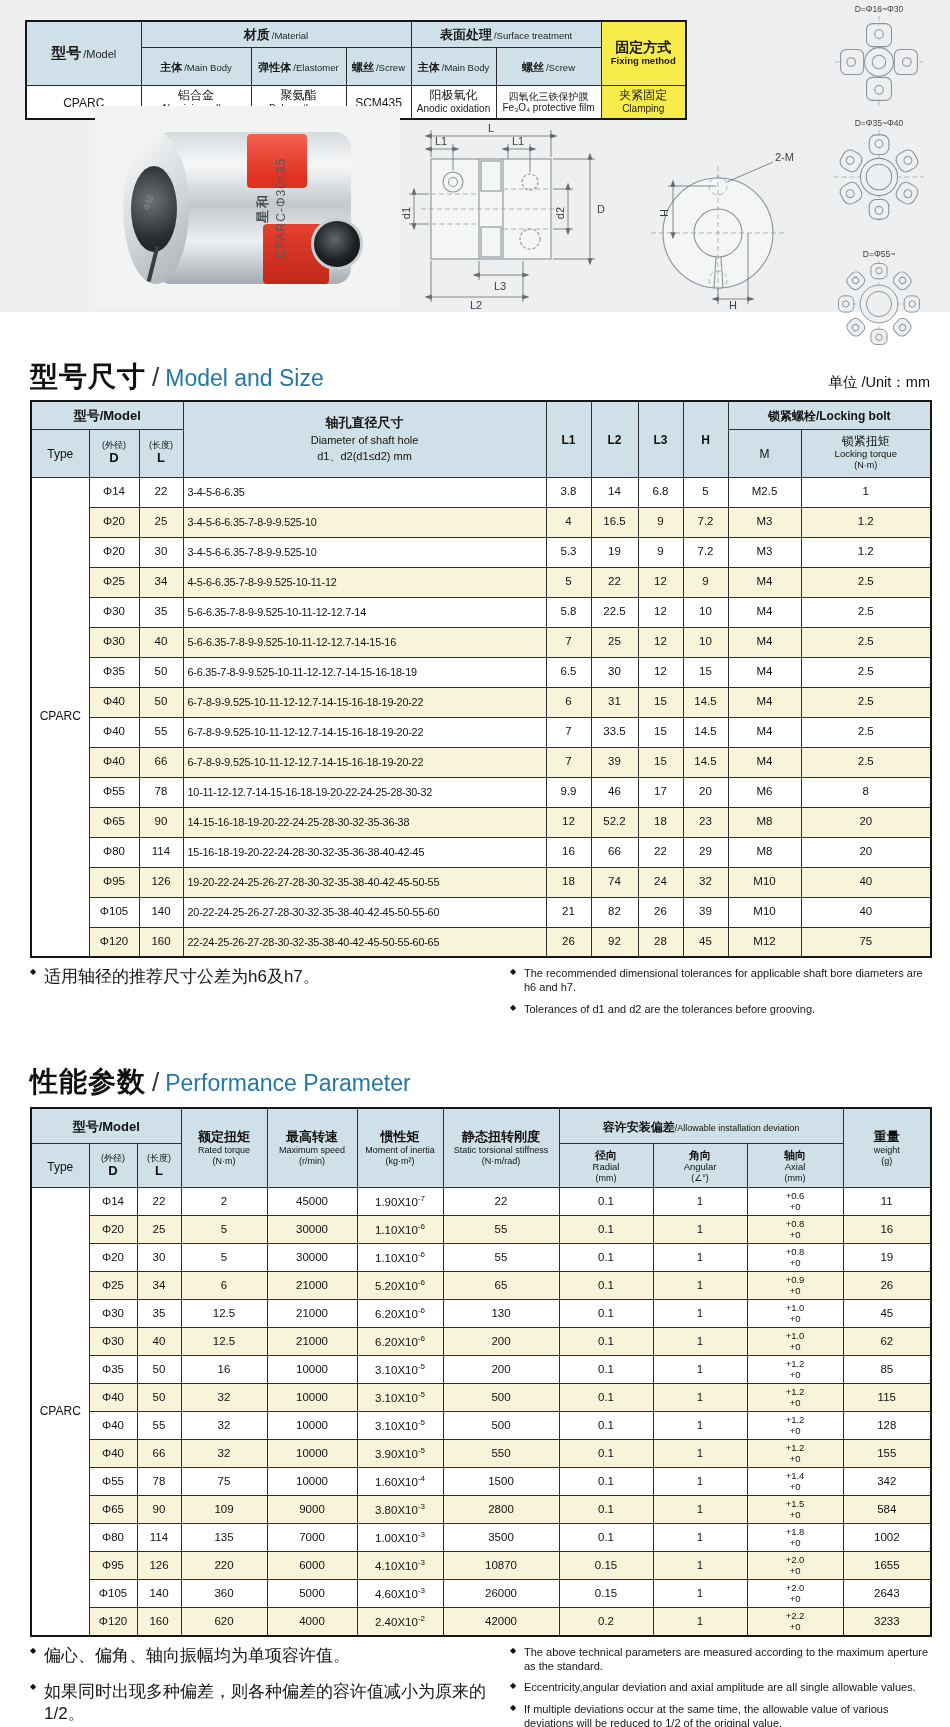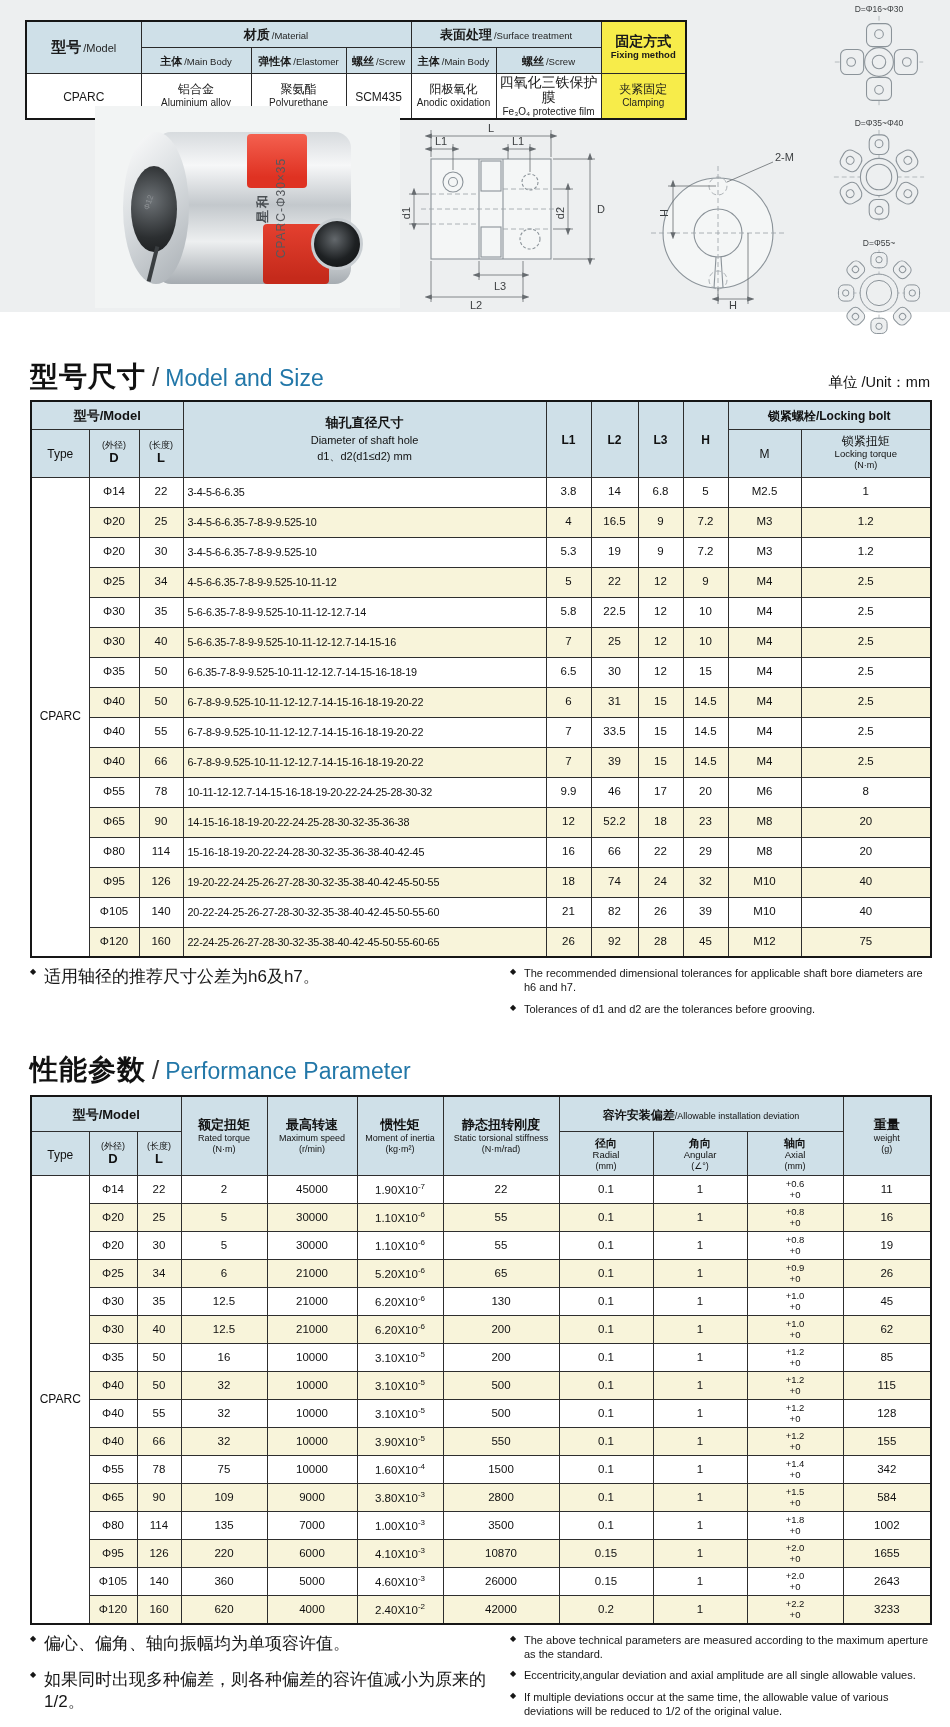--- a/index.html
+++ b/index.html
@@ -17,21 +17,21 @@
   .spec{position:absolute;top:20px;left:25px;width:660px;background:#fff;border:2px solid #161616}
   .spec th,.spec td{border:1px solid #2a2a2a;text-align:center;line-height:1.12;padding:1px 2px}
   .hd{background:#cfe0e8}
   .yl{background:#f7ec4a}
   .cnb{font-size:13px;font-weight:bold}
   .ens{font-size:9.5px;font-weight:normal;color:#1f1f1f;margin-left:2px}
   .cn2{font-size:12px}
   .en2{font-size:10px;color:#222}
   .fix-cn{font-size:14px;font-weight:bold}
   .fix-en{font-size:9.5px}
-  .hr-a{height:26px}.hr-b{height:26px}.hr-c{height:34px}
+  .hr-a{height:26px}.hr-b{height:38px}.hr-c{height:34px}
 
   
   .photo{position:absolute;left:95px;top:106px;width:305px;height:202px;background:#f2f4f4;overflow:hidden}
   .face{position:absolute;left:28px;top:26px;width:66px;height:152px;border-radius:50%;
         background:linear-gradient(135deg,#fdfdfd 0%,#d9dde0 45%,#a8aeb3 100%);}
   .bodycyl{position:absolute;left:60px;top:26px;width:196px;height:152px;border-radius:16px;
         background:linear-gradient(180deg,#d7dbde 0%,#f6f7f8 22%,#c3c8cc 48%,#edeff0 72%,#a5abb0 100%);}
   .bore{position:absolute;left:36px;top:60px;width:46px;height:86px;border-radius:50%;
         background:radial-gradient(circle at 42% 40%,#6d7276 0%,#2b2e30 65%,#1b1d1f 100%)}
   .slit{position:absolute;left:56px;top:140px;width:4px;height:36px;background:#3a3e41;transform:rotate(14deg)}
@@ -53,21 +53,21 @@
   .dwg-end{left:628px;top:138px;width:180px;height:172px}
   .jawcol{position:absolute;left:812px;top:4px;width:134px;height:306px}
   .jaw{position:relative;width:134px}
   .jawlabel{font-size:8.5px;color:#3c3f41;text-align:center;display:block}
   svg text{font-family:"Liberation Sans","DejaVu Sans",sans-serif}
 
   
   .content{position:absolute;top:312px;left:0;width:950px;padding:0 20px 0 30px}
   .sec-head{display:flex;align-items:flex-end;justify-content:space-between}
   .sh1{margin-top:36px;height:48px}
-  .sh2{margin-top:26px;height:40px}
+  .sh2{margin-top:38px;height:40px}
   .title-cn{font-size:28px;font-weight:bold;color:#111;letter-spacing:1px}
   .title-sep{font-size:26px;font-weight:300;color:#333;margin:0 6px}
   .title-en{font-size:23px;color:#2277a8}
   .unit{font-size:14.5px;color:#111;padding-bottom:4px}
 
   
   .dt{width:900px;border:2px solid #161616;background:#fff}
   .dt th,.dt td{border:1px solid #2e2e2e;text-align:center;padding:1px 2px;line-height:1.15}
   .dt thead th{background:#cfe0e8;font-weight:normal}
   .dt tbody td{font-size:11.5px;color:#101010}
@@ -140,21 +140,21 @@
         <td>
               <div class="cn2">聚氨酯</div>
               <div class="en2">Polyurethane</div>
             </td>
         <td><span class="cn2">SCM435</span></td>
         <td>
               <div class="cn2">阳极氧化</div>
               <div class="en2">Anodic oxidation</div>
             </td>
         <td>
-              <div class="cn2" style="font-size:14px">四氧化三铁保护膜</div>
+              <div class="cn2" style="font-size:10px">四氧化三铁保护膜</div>
               <div class="en2">Fe₃O₄ protective film</div>
             </td>
         <td class="yl">
               <div class="cn2">夹紧固定</div>
               <div class="en2">Clamping</div>
             </td>
       </tr>
     </tbody>
       </table>
 
@@ -332,21 +332,21 @@
               </g>
             <g transform="rotate(300 60 50)">
                 <rect x="50" y="7" width="20" height="20" rx="7"></rect>
                 <circle cx="60" cy="16" r="4" fill="none"></circle>
               </g>
             <circle cx="60" cy="50" r="19"></circle>
               <circle cx="60" cy="50" r="13" fill="none"></circle>
           </g>
         </svg>
       </div>
-      <div class="jaw" style="margin-top:8px">
+      <div class="jaw" style="margin-top:19px">
         <span class="jawlabel">D=Φ55~</span>
         <svg viewBox="0 0 120 100" width="134" height="90">
           <g stroke="#9aa1a6" stroke-width="0.7" stroke-dasharray="5,3">
               <line x1="60" y1="2" x2="60" y2="98"></line>
               <line x1="14" y1="50" x2="106" y2="50"></line>
             </g>
           <g stroke="#8b9399" fill="#edeff0" stroke-width="1.1">
             <g transform="rotate(0 60 50)">
                 <rect x="51" y="5" width="18" height="17" rx="6"></rect>
                 <circle cx="60" cy="13" r="3.5" fill="none"></circle>

